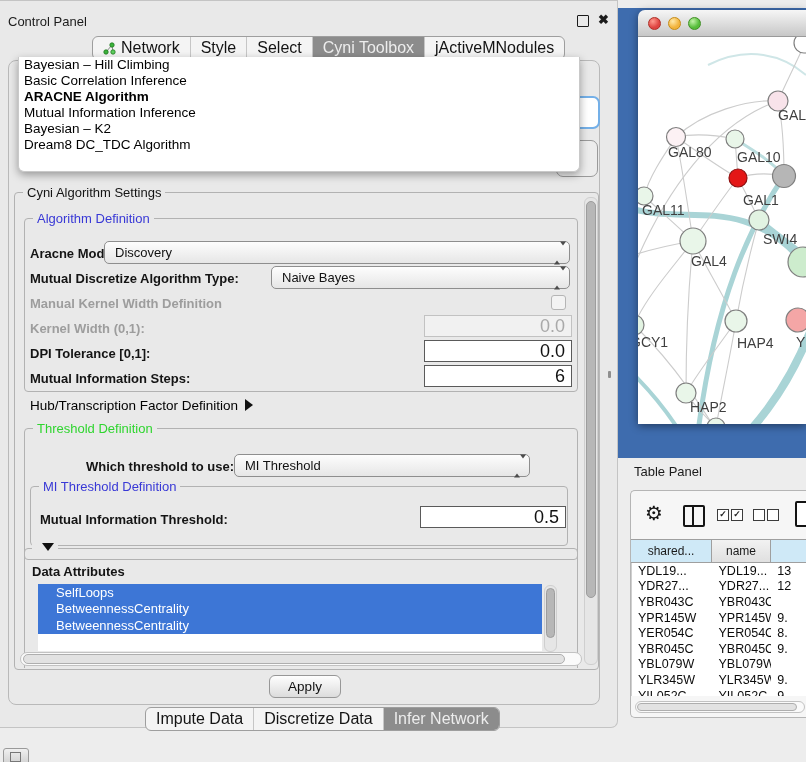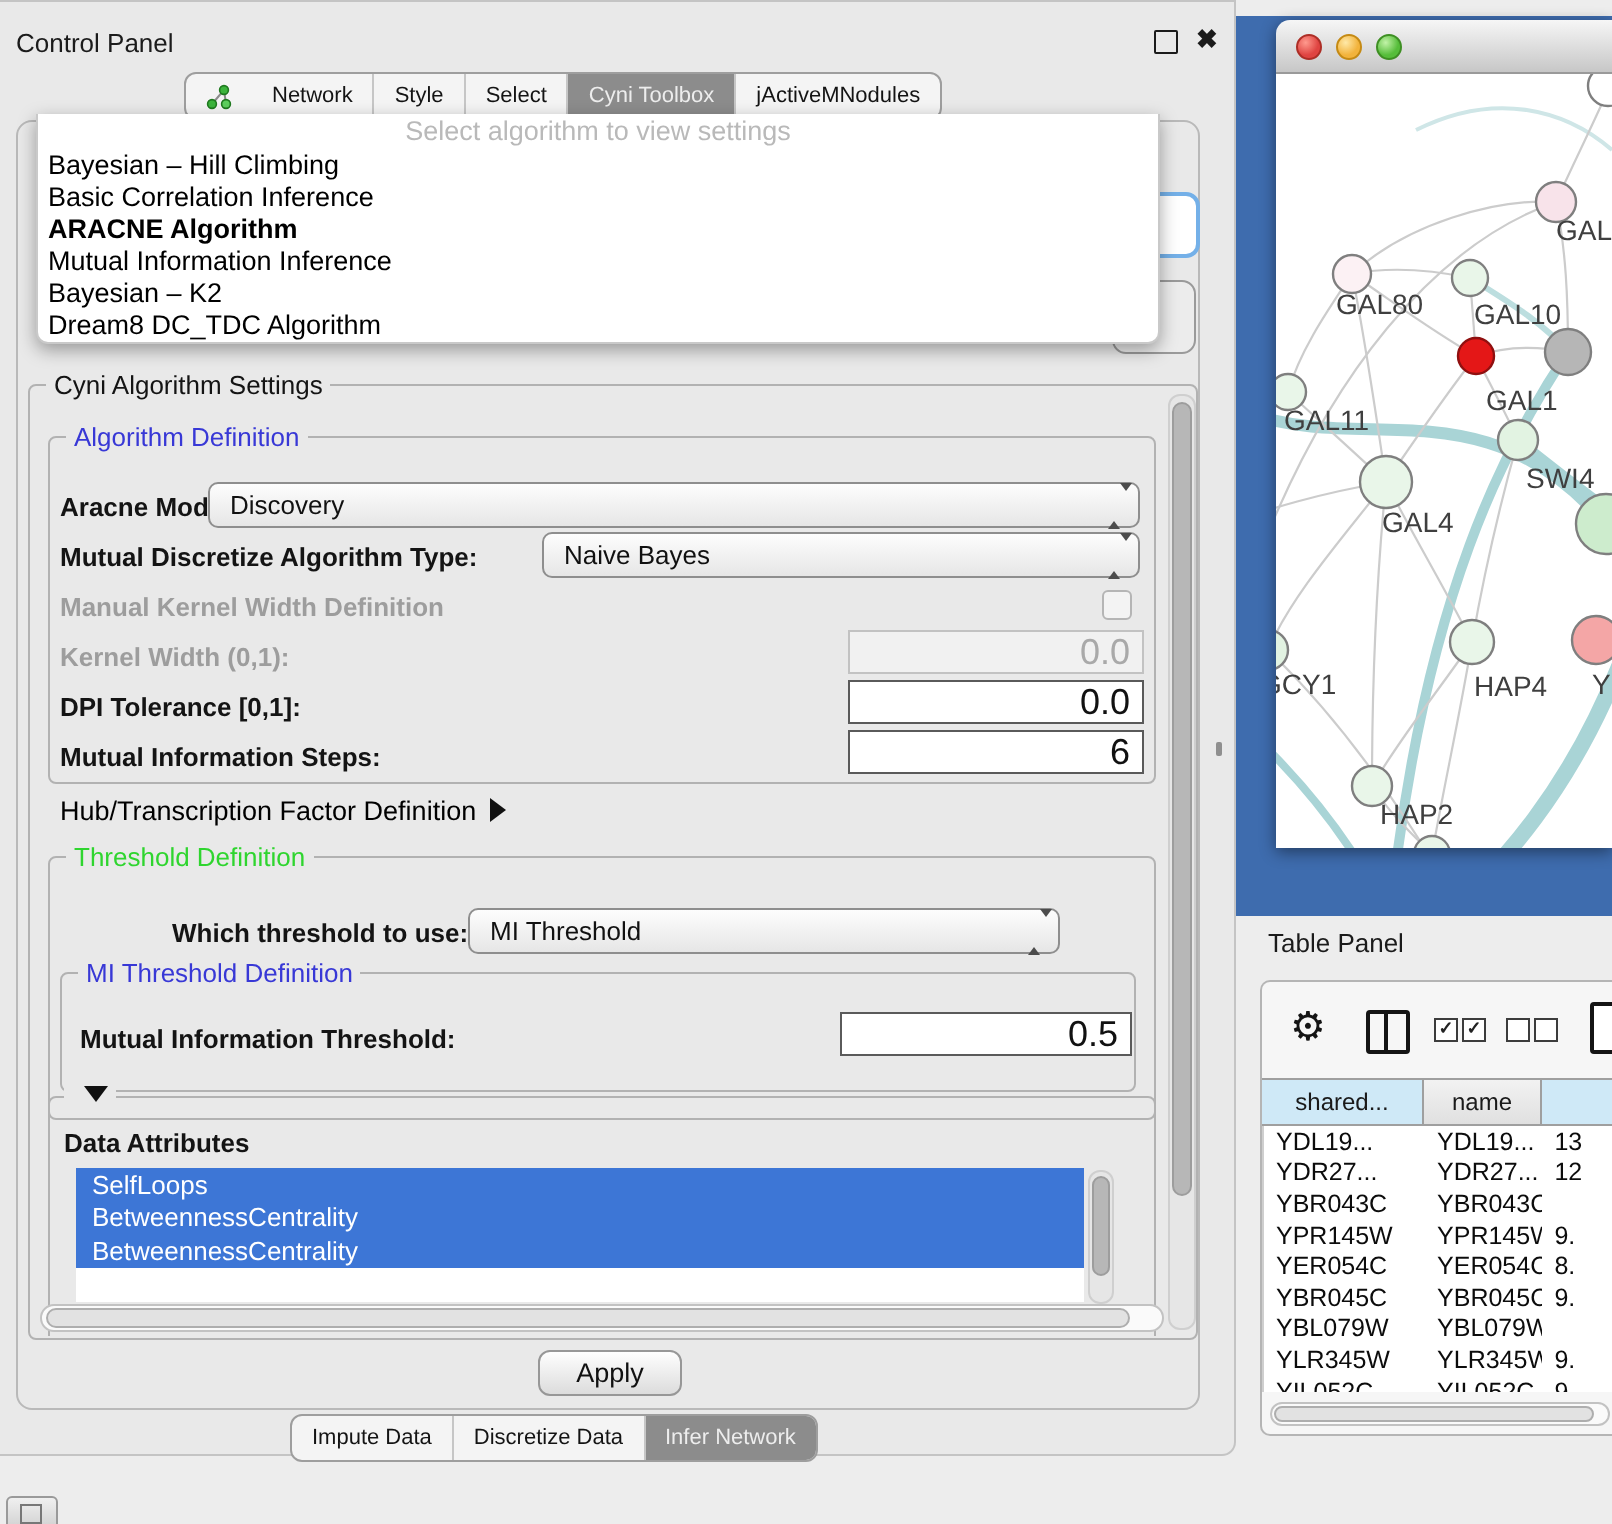--- a/index.html
+++ b/index.html
@@ -12,21 +12,21 @@
   .cp-window{left:0;top:8;width:617px;height:726px;background:#e9e9e9;
     border-top:1px solid #c4c4c4;border-right:1px solid #c4c4c4;border-bottom:1px solid #c4c4c4;
     border-radius:0 0 7px 0}
   .cp-title{left:8px;top:13px;font-size:13px;color:#1b1b1b}
   .float-btn{left:577px;top:14px;width:10px;height:10px;border:1.6px solid #1b1b1b;border-radius:1px}
   .close-btn{left:598px;top:11px;font-size:13px;font-weight:bold;color:#1b1b1b}
 
   
   .tabbar{display:flex;height:22px;border:1px solid #9e9e9e;border-radius:6px;
     overflow:hidden;background:#f4f4f4;align-items:stretch}
-  .tab{padding:0 10px;font-size:11px;display:flex;align-items:center;gap:20px;
+  .tab{padding:0 10px;font-size:16px;display:flex;align-items:center;gap:5px;
     border-left:1px solid #c6c6c6;color:#141414;white-space:nowrap}
   .tab:first-child{border-left:none}
   .tab.sel{background:#8c8c8c;color:#ededed}
   .top-tabs{left:92px;top:36px}
   .bottom-tabs{left:145px;top:707px}
 
   
   .content-panel{left:8px;top:60px;width:590px;height:643px;border:1px solid #b9b9b9;
     border-radius:8px;background:#e9e9e9}
   .frag-combo-focus{left:566px;top:96px;width:30px;height:29px;border:2px solid #74b0e8;
@@ -70,21 +70,21 @@
   .cb{width:13px;height:13px;border:1px solid #b5b5b5;border-radius:3px;background:#f3f3f3}
 
   .tri-right{width:0;height:0;border-top:6px solid transparent;border-bottom:6px solid transparent;
     border-left:8px solid #111;display:inline-block;margin-left:7px;vertical-align:-1px}
   .tri-down{width:0;height:0;border-left:6.5px solid transparent;border-right:6.5px solid transparent;
     border-top:8px solid #111;display:inline-block;margin-left:6px;vertical-align:1px}
 
   
   .attr-list{left:38px;top:584px;width:504px;height:67px;background:#fff;overflow:hidden}
   .attr-item{height:16.6px;background:#3d76d6;color:#fff;font-size:13px;
-    padding-left:8px;display:flex;align-items:center;white-space:nowrap}
+    padding-left:18px;display:flex;align-items:center;white-space:nowrap}
   .vscroll{background:#e6e6e6;border:1px solid #cfcfcf;border-radius:6px}
   .vthumb{position:absolute;left:1px;right:1px;background:#b7b7b7;border:1px solid #9d9d9d;border-radius:5px}
   .hscroll{background:#fafafa;border:1px solid #c2c2c2;border-radius:7px}
   .hthumb{position:absolute;top:1px;bottom:1px;background:#e2e2e2;border:1px solid #aeaeae;border-radius:6px}
 
   .apply-btn{left:269px;top:675px;width:70px;height:21px;border:1px solid #979797;border-radius:6px;
     background:linear-gradient(#fefefe,#dcdcdc);font-size:13.5px;color:#111;
     display:flex;align-items:center;justify-content:center}
 
   .mini-btn{left:3px;top:748px;width:24px;height:16px;border:1px solid #9a9a9a;border-radius:3px;
@@ -158,21 +158,20 @@
   <div class="tab">
       <span>jActiveMNodules</span>
     </div>
 </div>
 
 <div class="abs content-panel"></div>
 <div class="abs frag-combo-focus"></div>
 <div class="abs frag-combo2"></div>
 
 <div class="abs dropdown">
-  <div class="dd-placeholder">Select algorithm to view settings</div>
   <div id="algo-items">
       <div class="dd-item">Bayesian – Hill Climbing</div>
       <div class="dd-item">Basic Correlation Inference</div>
       <div class="dd-item sel">ARACNE Algorithm</div>
       <div class="dd-item">Mutual Information Inference</div>
       <div class="dd-item">Bayesian – K2</div>
       <div class="dd-item">Dream8 DC_TDC Algorithm</div>
     </div>
 </div>
 

